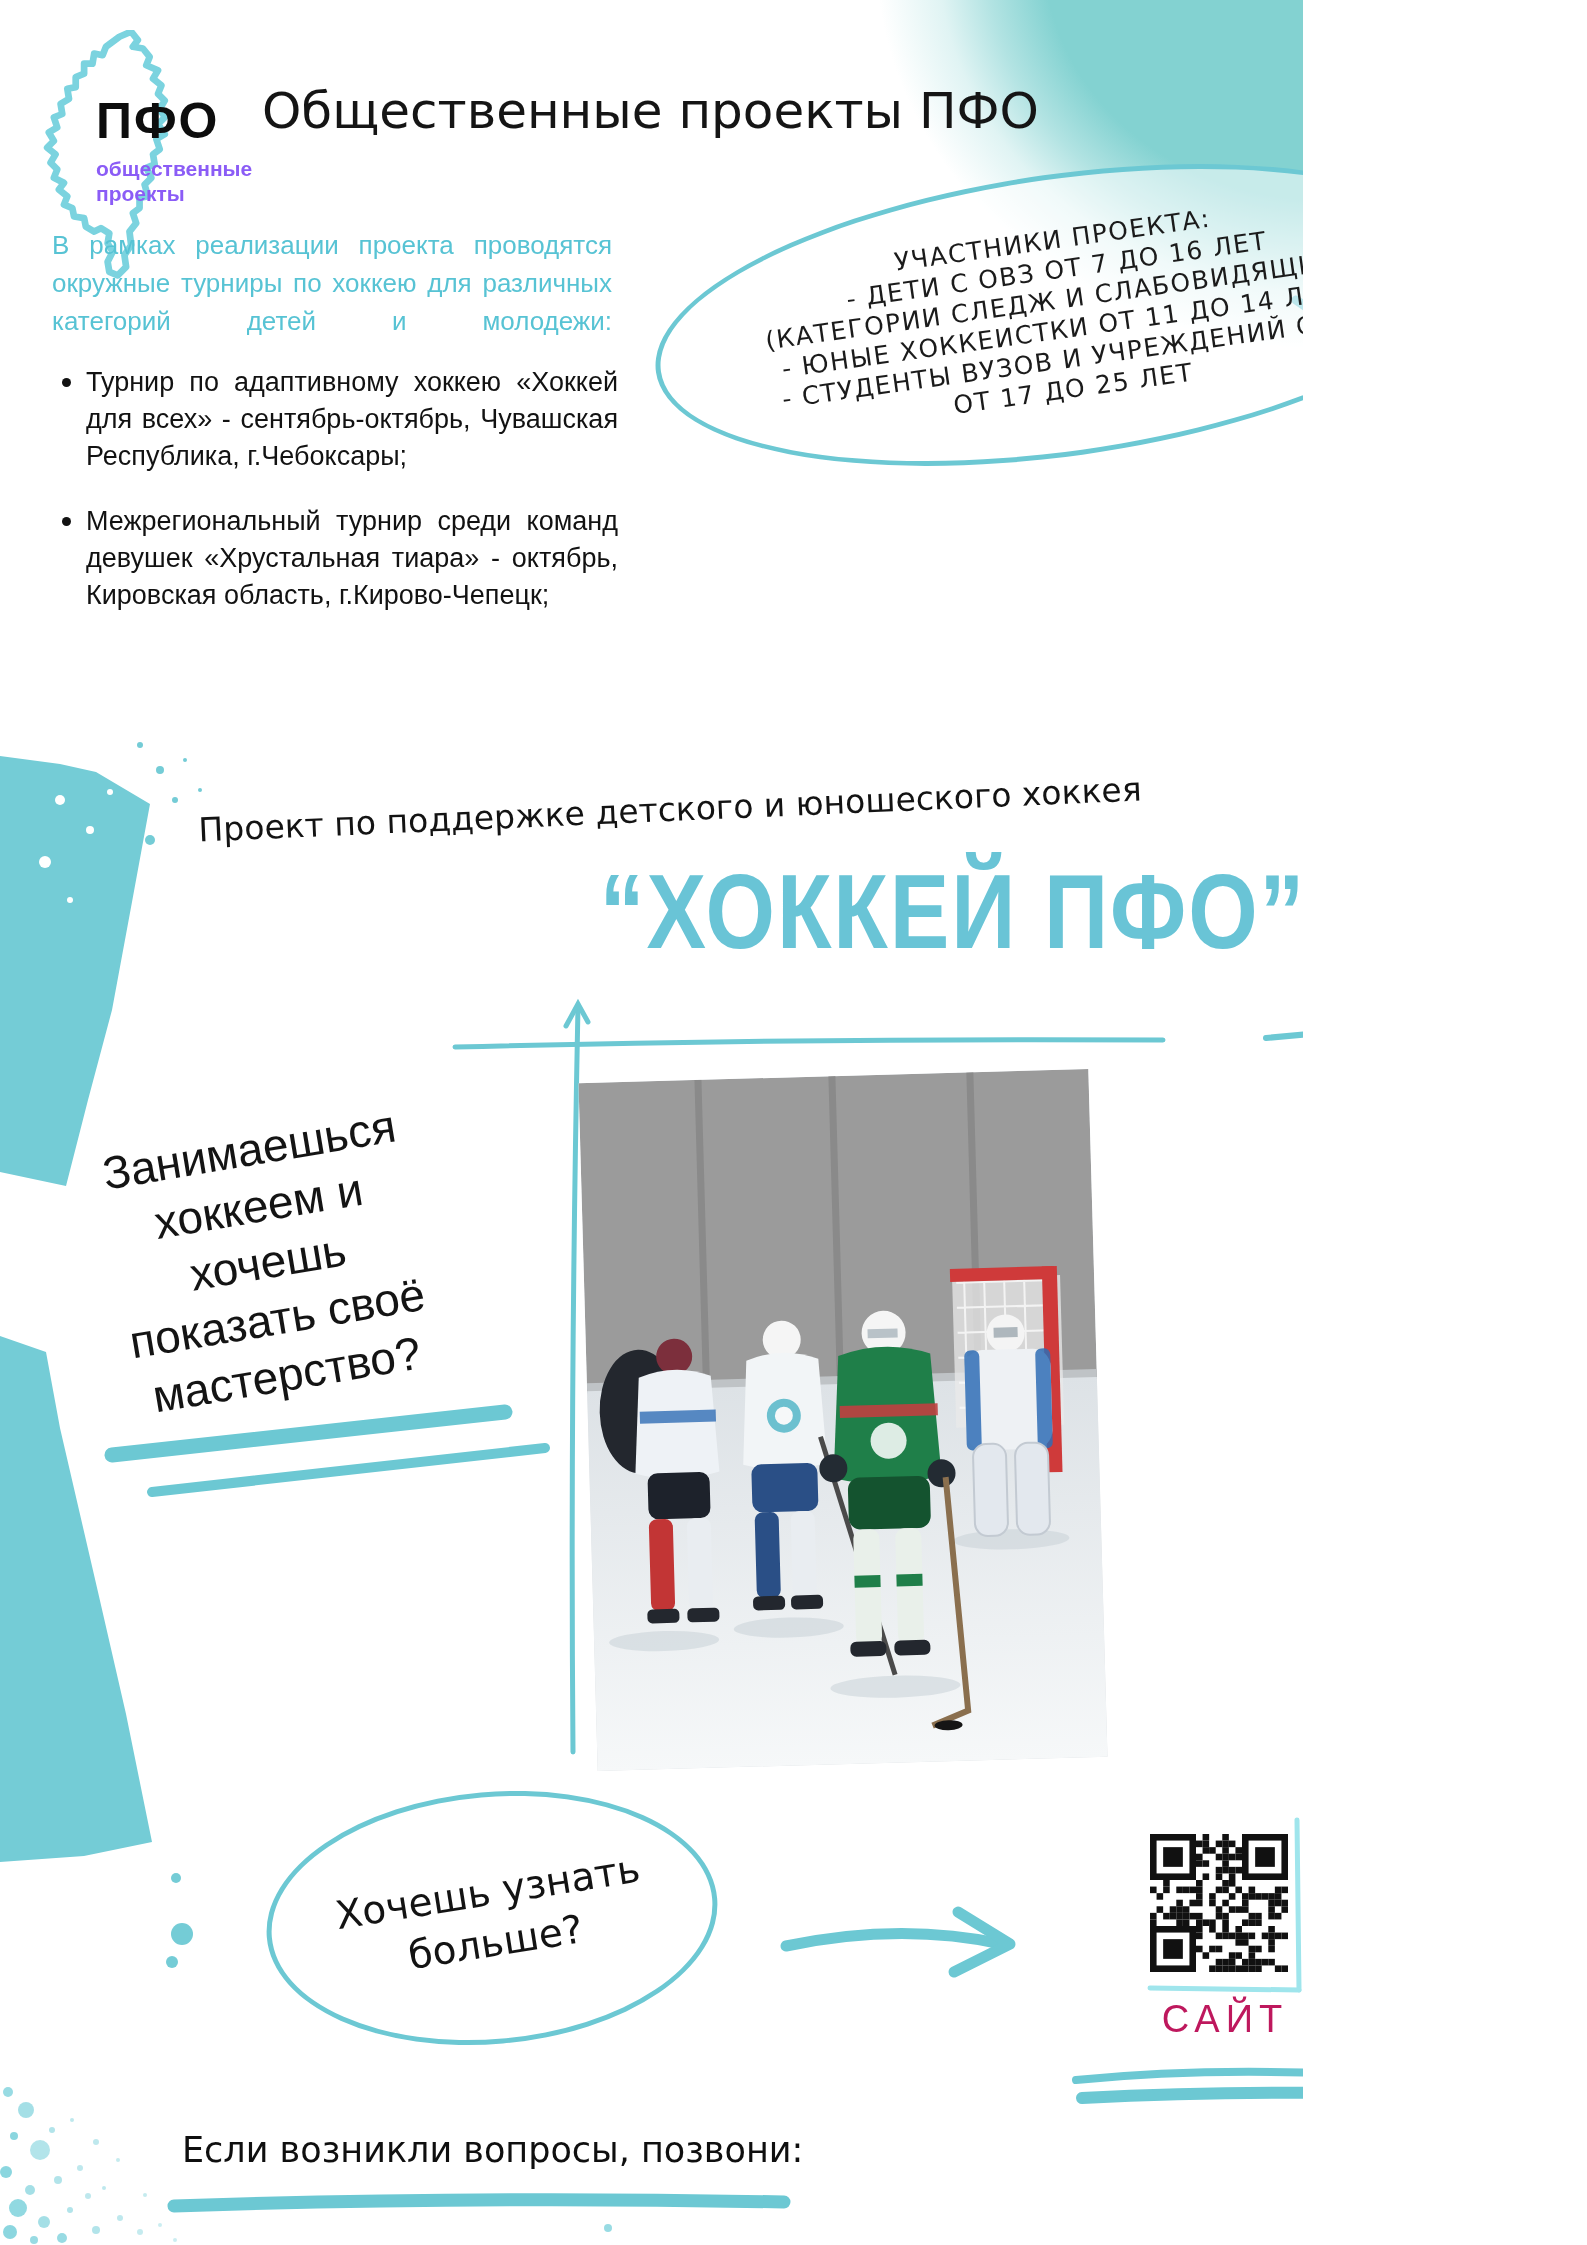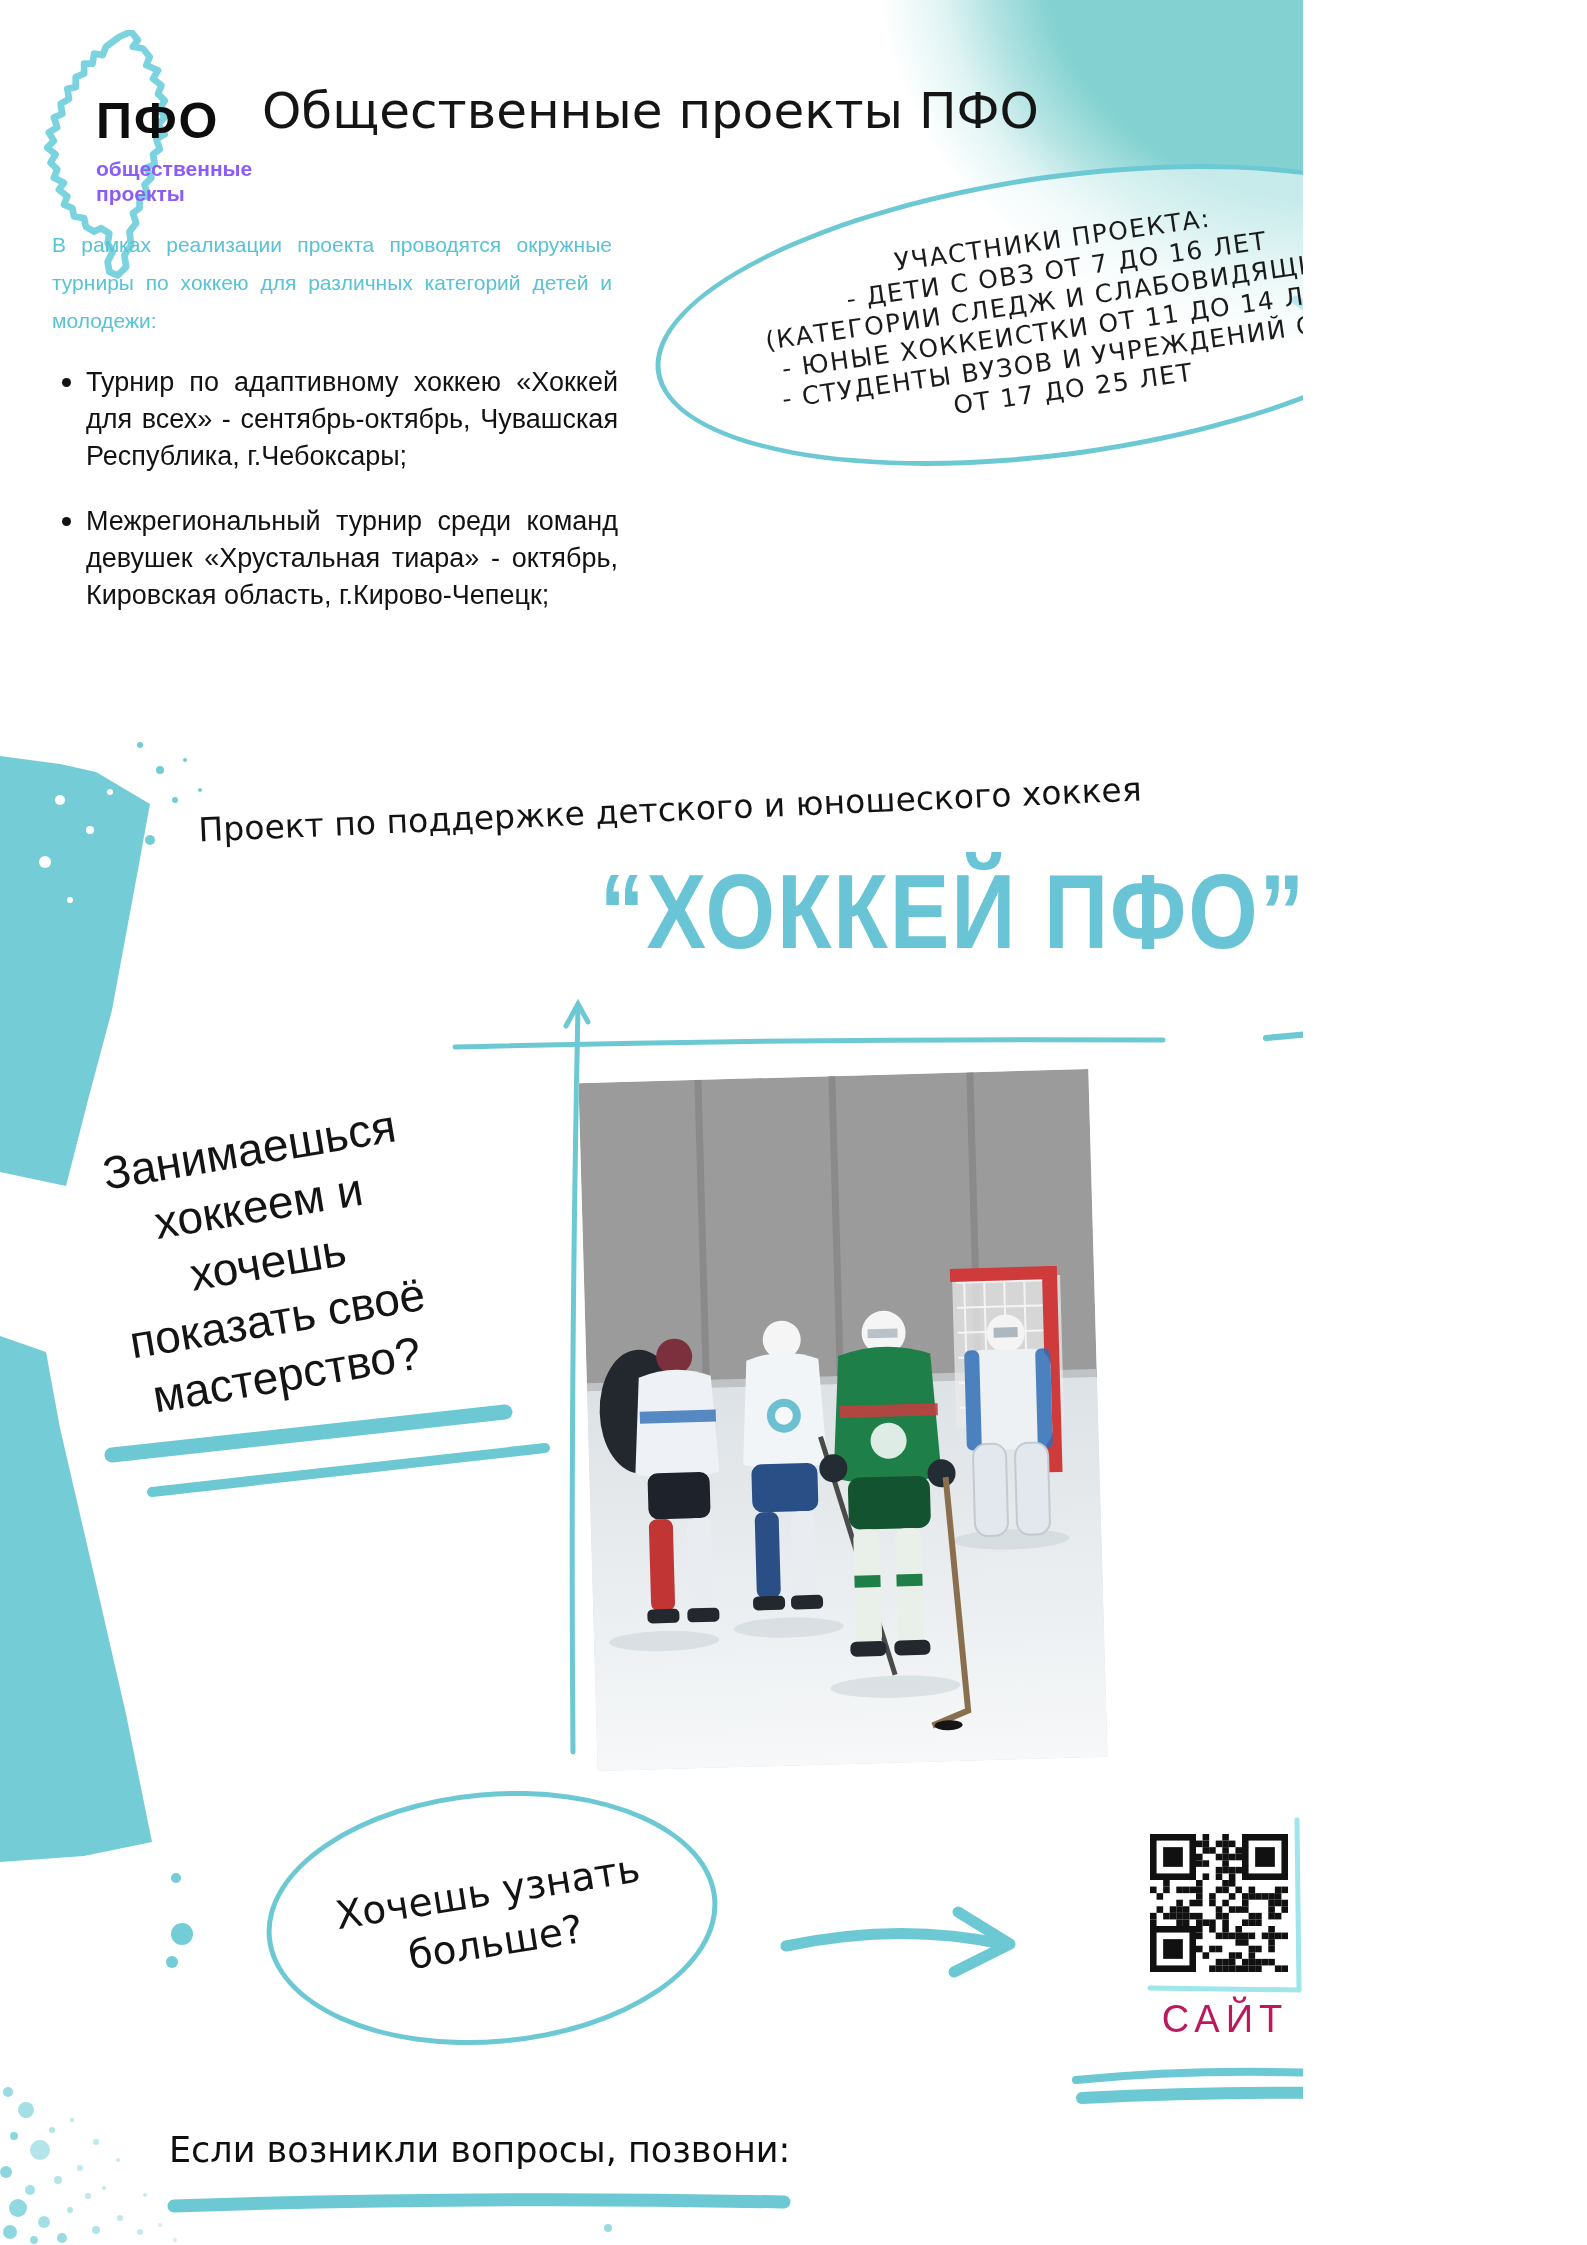--- a/index.html
+++ b/index.html
@@ -12,21 +12,21 @@
     background:radial-gradient(480px 430px at 103% -10%,
       #83d2d1 0 58%, rgba(131,210,209,.62) 70%, rgba(131,210,209,.25) 80%, rgba(131,210,209,0) 93%);}
 
   
   .logo-map{left:26px;top:30px;width:170px;height:252px;z-index:2;}
   .logo-abbr{left:96px;top:92px;font-weight:700;font-size:50px;letter-spacing:2px;color:#0d0d0d;z-index:2;}
   .logo-caption{left:96px;top:156px;font-weight:700;font-size:21px;line-height:25px;color:#8b5cf6;z-index:2;}
   .page-title{left:262px;top:82px;font-family:"DejaVu Sans",sans-serif;font-size:50px;color:#151515;
     white-space:nowrap;z-index:2;}
 
-  .intro{left:52px;top:226px;width:560px;font-size:21px;line-height:38px;color:#57c3d4;
+  .intro{left:52px;top:226px;width:560px;font-size:26px;line-height:38px;color:#57c3d4;
     text-align:justify;text-align-last:justify;z-index:2;}
 
   .tournaments{left:58px;top:364px;width:560px;z-index:2;}
   .t-item{position:relative;padding-left:28px;font-size:27px;line-height:37px;color:#121212;
     text-align:justify;margin-bottom:28px;}
   .t-item::before{content:"";position:absolute;left:4px;top:14px;width:9px;height:9px;border-radius:50%;background:#121212;}
 
   .participants{left:652px;top:174px;width:812px;height:272px;border:5px solid #6cc8d3;border-radius:50%;
     transform:rotate(-8deg);display:flex;flex-direction:column;justify-content:center;align-items:center;
     z-index:2;background:rgba(255,255,255,.55);}
@@ -49,21 +49,21 @@
     transform:rotate(-5deg);display:flex;flex-direction:column;justify-content:center;align-items:center;z-index:2;}
   .cta-bubble .inner{transform:rotate(-4deg);text-align:center;font-family:"DejaVu Sans",sans-serif;
     font-size:39px;line-height:1.3;color:#131313;}
 
   .qr-block{left:1145px;top:1828px;width:148px;height:150px;background:#fff;display:flex;
     align-items:center;justify-content:center;z-index:2;}
   .qr-block svg{width:138px;height:138px;}
   .qr-label{left:1140px;top:1998px;width:170px;text-align:center;font-size:38px;letter-spacing:6px;
     color:#be185d;z-index:2;}
 
-  .footer-q{left:169px;top:2130px;font-family:"DejaVu Sans",sans-serif;font-size:35px;color:#0f0f0f;
+  .footer-q{left:182px;top:2130px;font-family:"DejaVu Sans",sans-serif;font-size:35px;color:#0f0f0f;
     white-space:nowrap;z-index:2;}
 
   .deco{left:0;top:0;width:1587px;height:2245px;z-index:1;pointer-events:none;}
 </style>
 </head>
 <body>
 
 <div class="canvas">
 
   <div class="abs corner-blob"></div>

